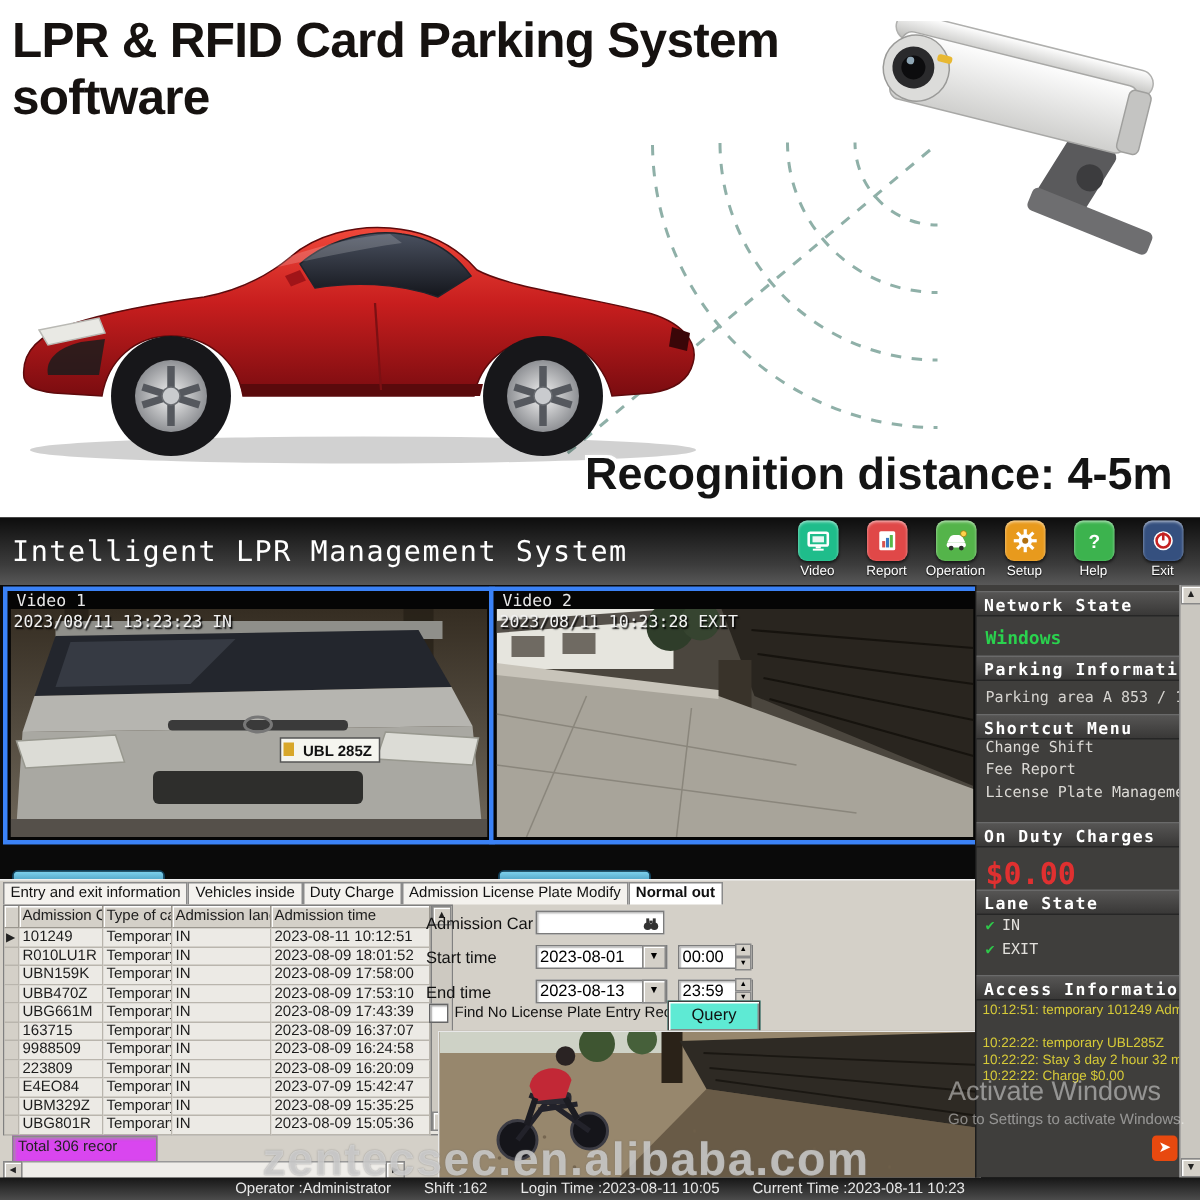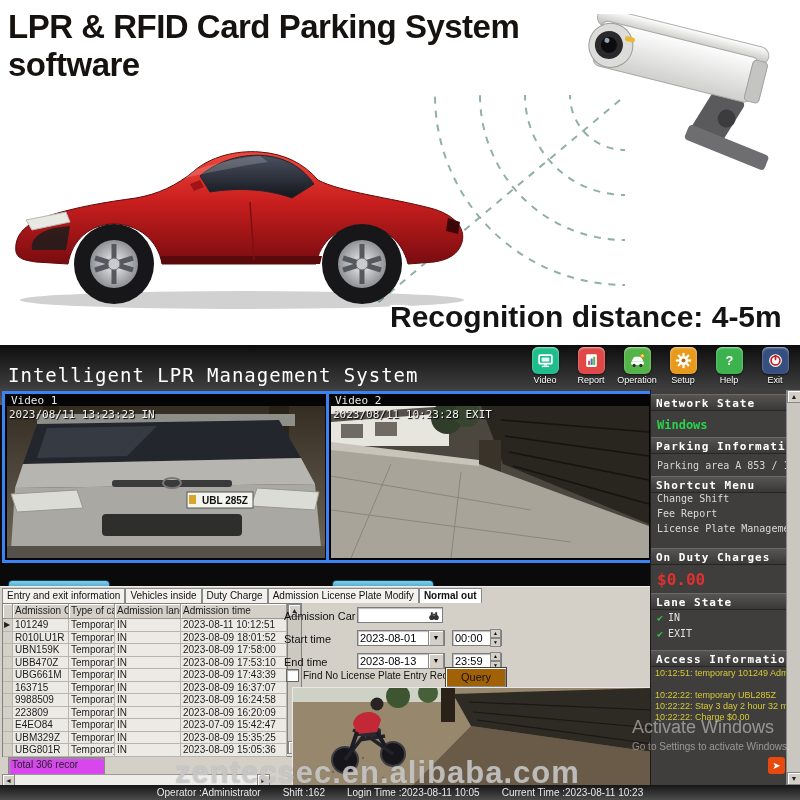--- a/index.html
+++ b/index.html
@@ -10,21 +10,21 @@
     font-size:33px;font-weight:bold;color:#161210;letter-spacing:-0.5px;
     text-shadow:-2px -2px 0 #fff,2px -2px 0 #fff,-2px 2px 0 #fff,2px 2px 0 #fff,0 0 6px #fff;}
   #distance-text{position:absolute;left:390px;top:300px;
     font-size:30px;font-weight:bold;color:#141414;
     text-shadow:-2px -2px 0 #fff,2px -2px 0 #fff,-2px 2px 0 #fff,2px 2px 0 #fff,0 0 5px #fff;}
   #camera-art{position:absolute;left:560px;top:14px;width:240px;height:170px;}
   #arc-art{position:absolute;left:330px;top:70px;width:330px;height:270px;}
   #car-art{position:absolute;left:10px;top:140px;width:470px;height:175px;}
   
   #app{position:absolute;left:0;top:345px;width:800px;height:455px;background:#0a0a0a;}
-  #titlebar{position:absolute;left:0;top:0;width:800px;height:60px;
+  #titlebar{position:absolute;left:0;top:0;width:800px;height:45px;
     background:linear-gradient(#0d0d0d,#3c3c3c 70%,#585858);display:flex;align-items:center;}
   #app-title{color:#fff;font-family:"DejaVu Sans Mono",monospace;font-size:19px;
     letter-spacing:1px;padding-left:8px;white-space:nowrap;}
   #toolbar{position:absolute;right:4px;top:2px;display:flex;gap:4px;}
   .tb-btn{width:42px;display:flex;flex-direction:column;align-items:center;cursor:pointer;}
   .tb-ic{width:27px;height:27px;border-radius:6px;display:flex;align-items:center;justify-content:center;
     box-shadow:inset 0 1px 2px rgba(255,255,255,.6),0 1px 2px rgba(0,0,0,.6);}
   .tb-ic svg{width:17px;height:17px;}
   .tb-lb{color:#fff;font-size:9px;margin-top:1px;text-shadow:0 1px 1px #000;}
   
@@ -70,36 +70,36 @@
   
   .f-label{position:absolute;font-size:11px;color:#111;}
   .f-input{position:absolute;background:#fff;border:1px solid #7c7c7c;box-shadow:inset 1px 1px 1px #bbb;
     font-size:11px;height:16px;box-sizing:border-box;}
   .combo{display:flex;align-items:center;}
   .combo-text{flex:1;padding:1px 2px;font-size:11px;}
   .combo-btn{width:14px;height:14px;background:#d4d0c8;border:1px solid #888;box-shadow:inset 1px 1px 0 #fff;
     font-size:7px;text-align:center;line-height:13px;cursor:pointer;}
   .spin-btns{display:flex;flex-direction:column;width:11px;}
   .spin-btns div{height:7px;background:#d4d0c8;border:1px solid #888;font-size:5px;line-height:6px;text-align:center;cursor:pointer;}
-  #query-btn{position:absolute;left:445px;top:80px;width:60px;height:19px;background:#a16207;
+  #query-btn{position:absolute;left:445px;top:80px;width:60px;height:19px;background:#5eead4;
     border:1px solid #404040;box-shadow:inset 1px 1px 0 #fff,inset -1px -1px 0 #888;
     font-size:11px;text-align:center;line-height:18px;cursor:pointer;color:#111;}
   #checkbox-row{position:absolute;left:286px;top:82px;display:flex;align-items:center;gap:4px;font-size:10px;color:#111;}
   #nocheck{width:11px;height:11px;background:#fff;border:1px solid #666;box-shadow:inset 1px 1px 1px #aaa;cursor:pointer;}
   #snapshot{position:absolute;left:292px;top:100px;width:360px;height:97px;border:1px solid #e8e8e8;overflow:hidden;background:#8a7a62;}
   #snapshot svg{width:100%;height:100%;display:block;}
   
   #sidebar{position:absolute;left:650px;top:45px;width:136px;height:395px;background:#3f3e3c;border-left:1px solid #1c1c1c;
     font-family:"DejaVu Sans Mono",monospace;}
   .sb-head{position:absolute;left:0;width:136px;height:17px;background:linear-gradient(#565554,#393837);
     border-top:1px solid #6a6a6a;border-bottom:1px solid #262626;color:#fff;font-weight:bold;font-size:11px;
     letter-spacing:1px;padding:2px 0 0 5px;box-sizing:border-box;white-space:nowrap;overflow:hidden;}
   .sb-val{position:absolute;left:6px;font-size:10px;color:#d6d4d0;white-space:nowrap;}
   #net-val{font-weight:bold;font-size:12px;}
-  #charge-val{font-weight:bold;font-size:16px;}
+  #charge-val{font-weight:bold;font-size:20px;}
   .sb-link{font-size:10px;color:#dcdad6;cursor:pointer;margin-bottom:4px;white-space:nowrap;}
   #shortcuts{position:absolute;left:6px;top:103px;}
   #lanes{position:absolute;left:6px;top:222px;}
   .lane-row{display:flex;align-items:center;gap:5px;font-size:10px;color:#e2e0dc;margin-bottom:5px;}
   #access{position:absolute;left:4px;top:278px;font-family:"Liberation Sans",sans-serif;}
   .access-line{font-size:9px;line-height:11px;white-space:nowrap;}
   #activate{position:absolute;left:632px;top:372px;z-index:6;pointer-events:none;color:rgba(255,255,255,.45);}
   #activate .a1{font-size:18px;}
   #activate .a2{font-size:10px;margin-top:3px;}
   #notif-icon{position:absolute;left:768px;top:412px;width:17px;height:17px;background:#e8490f;border-radius:3px;

